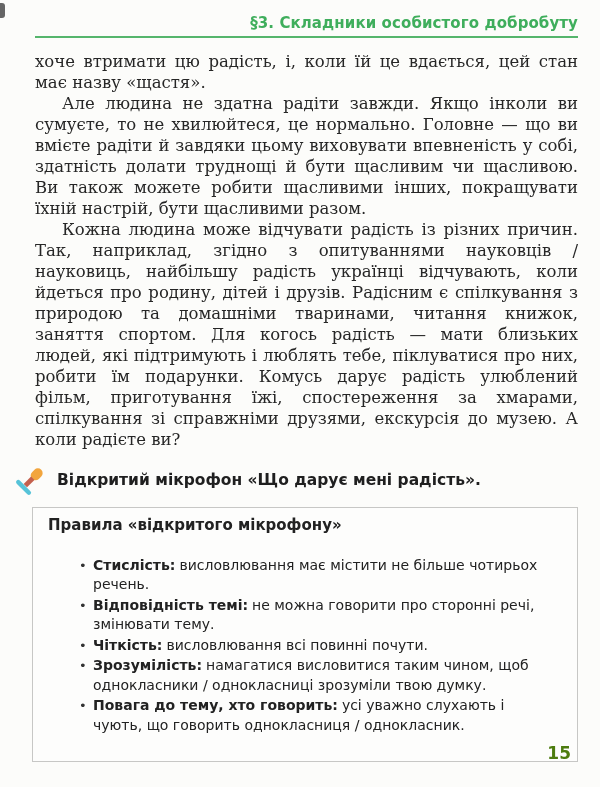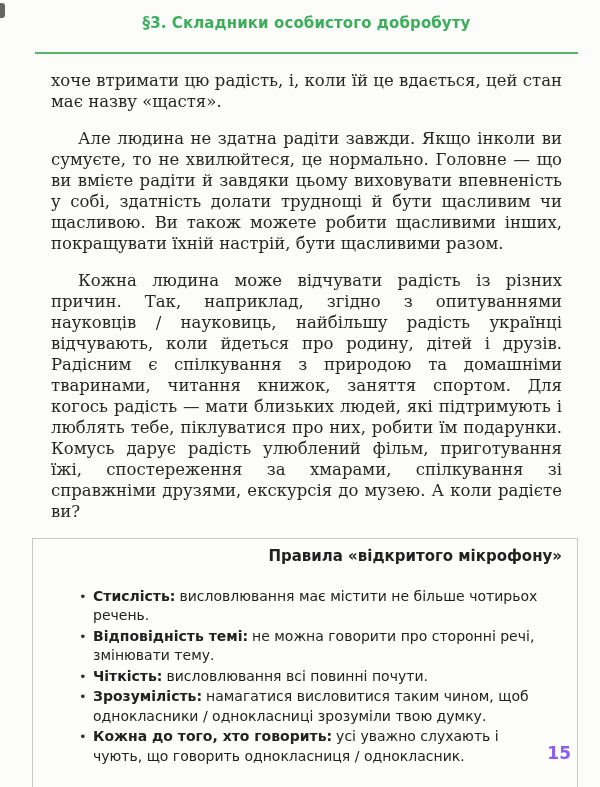--- a/index.html
+++ b/index.html
@@ -19,36 +19,36 @@
   }
   
   .edge-artifact {
     position: absolute; left: 0; top: 3px;
     width: 5px; height: 15px;
     background: #4a4a4a;
     border-radius: 0 3px 3px 0;
     opacity: .85;
   }
   .running-head {
-    text-align: center;
+    text-align: right;
     font-family: "DejaVu Sans", sans-serif;
     font-weight: bold;
     font-size: 15px;
     letter-spacing: .1px;
     color: #3fae5c;
-    padding-bottom: 20px;
+    padding-bottom: 4px;
   }
   .head-rule {
     height: 2px;
     background: #55b56c;
     margin: 0 0 13px 0;
     border: none;
   }
   .body-text p {
-    margin: 16px;
+    margin: 0;
     font-size: 16.5px;
     line-height: 21px;
     text-align: justify;
     text-indent: 27px;
     color: #262626;
   }
   .body-text p.continuation { text-indent: 0; }
   .subheading {
     margin: 21px 0 13px 17px;
     font-family: "DejaVu Sans", sans-serif;
@@ -74,40 +74,40 @@
     width: 546px;
     border: 1.5px solid #c7c7c5;
     background: #fdfdfc;
     padding: 8px 15px 11px 15px;
     font-family: "DejaVu Sans", sans-serif;
     font-size: 14px;
     line-height: 19.5px;
     color: #222;
   }
   .rules-title {
-    text-align: right;
+    text-align: left;
     font-weight: bold;
     font-size: 15px;
     margin-bottom: 20px;
   }
   .rules-list { list-style: none; margin: 15px; padding: 0 0 0 16px; }
   .rules-list li { position: relative; padding-left: 14px; margin: 1px 0; }
   .rules-list li::before {
     content: "•";
     position: absolute; left: 0; top: 0;
     font-size: 13px; color: #333;
   }
   .rule-term { font-weight: bold; margin-right: 4px; }
   .page-number {
     position: absolute;
     right: 29px; bottom: 24px;
     font-family: "DejaVu Sans", sans-serif;
     font-weight: bold;
     font-size: 17px;
-    color: #8b5cf6;
+    color: #4d7c0f;
   }
 </style>
 </head>
 <body>
 
 <div class="page">
 
   <div class="edge-artifact"></div>
 
   <div class="running-head">§3. Складники особистого добробуту</div>
@@ -116,37 +116,47 @@
   <div class="body-text">
     <p class="continuation">хоче втримати цю радість, і, коли їй це вдається, цей стан має назву «щастя».</p>
     <p>Але людина не здатна радіти завжди. Якщо інколи ви сумуєте, то не хвилюйтеся, це нормально. Головне — що ви вмієте радіти й завдяки цьому виховувати впевненість у собі, здатність долати труднощі й бути щасливим чи щасливою. Ви також можете робити щасливими інших, покращувати їхній настрій, бути щасливими разом.</p>
   </div>
 
 
   <div class="body-text">
     <p>Кожна людина може відчувати радість із різних причин. Так, наприклад, згідно з опитуваннями науковців / науковиць, найбільшу радість українці відчувають, коли йдеться про родину, дітей і друзів. Радісним є спілкування з природою та домашніми тваринами, читання книжок, заняття спортом. Для когось радість — мати близьких людей, які підтримують і люблять тебе, піклуватися про них, робити їм подарунки. Комусь дарує радість улюблений фільм, приготування їжі, спостереження за хмарами, спілкування зі справжніми друзями, екскурсія до музею. А коли радієте ви?</p>
   </div>
 
+  <div class="activity-row">
+    <svg class="mic-icon" viewBox="0 0 34 34" aria-hidden="true">
+      <g transform="rotate(45 17 17)">
+        <rect x="12.2" y="2.5" width="9.6" height="13" rx="4.8" fill="#f2a53d"></rect>
+        <rect x="14.6" y="14.5" width="4.8" height="10.5" fill="#c4604d"></rect>
+        <path d="M9.5 27.5 h15" stroke="#56c3d8" stroke-width="4.4" stroke-linecap="round" fill="none"></path>
+      </g>
+    </svg>
+    <span>Відкритий мікрофон «Що дарує мені радість».</span>
+  </div>
 
   <div class="rules-box">
     <div class="rules-title">Правила «відкритого мікрофону»</div>
     <ul class="rules-list">
       <li>
         <span class="rule-term">Стислість:</span><span>висловлювання має містити не більше чотирьох речень.</span>
       </li>
       <li>
         <span class="rule-term">Відповідність темі:</span><span>не можна говорити про сторонні речі, змінювати тему.</span>
       </li>
       <li>
         <span class="rule-term">Чіткість:</span><span>висловлювання всі повинні почути.</span>
       </li>
       <li>
         <span class="rule-term">Зрозумілість:</span><span>намагатися висловитися таким чином, щоб однокласники / однокласниці зрозуміли твою думку.</span>
       </li>
       <li>
-        <span class="rule-term">Кожна до того, хто говорить:</span><span>усі уважно слухають і чують, що говорить однокласниця / однокласник.</span>
+        <span class="rule-term">Повага до тему, хто говорить:</span><span>усі уважно слухають і чують, що говорить однокласниця / однокласник.</span>
       </li>
     </ul>
   </div>
 
   <div class="page-number">15</div>
 
 </div>
 
 </body></html>

